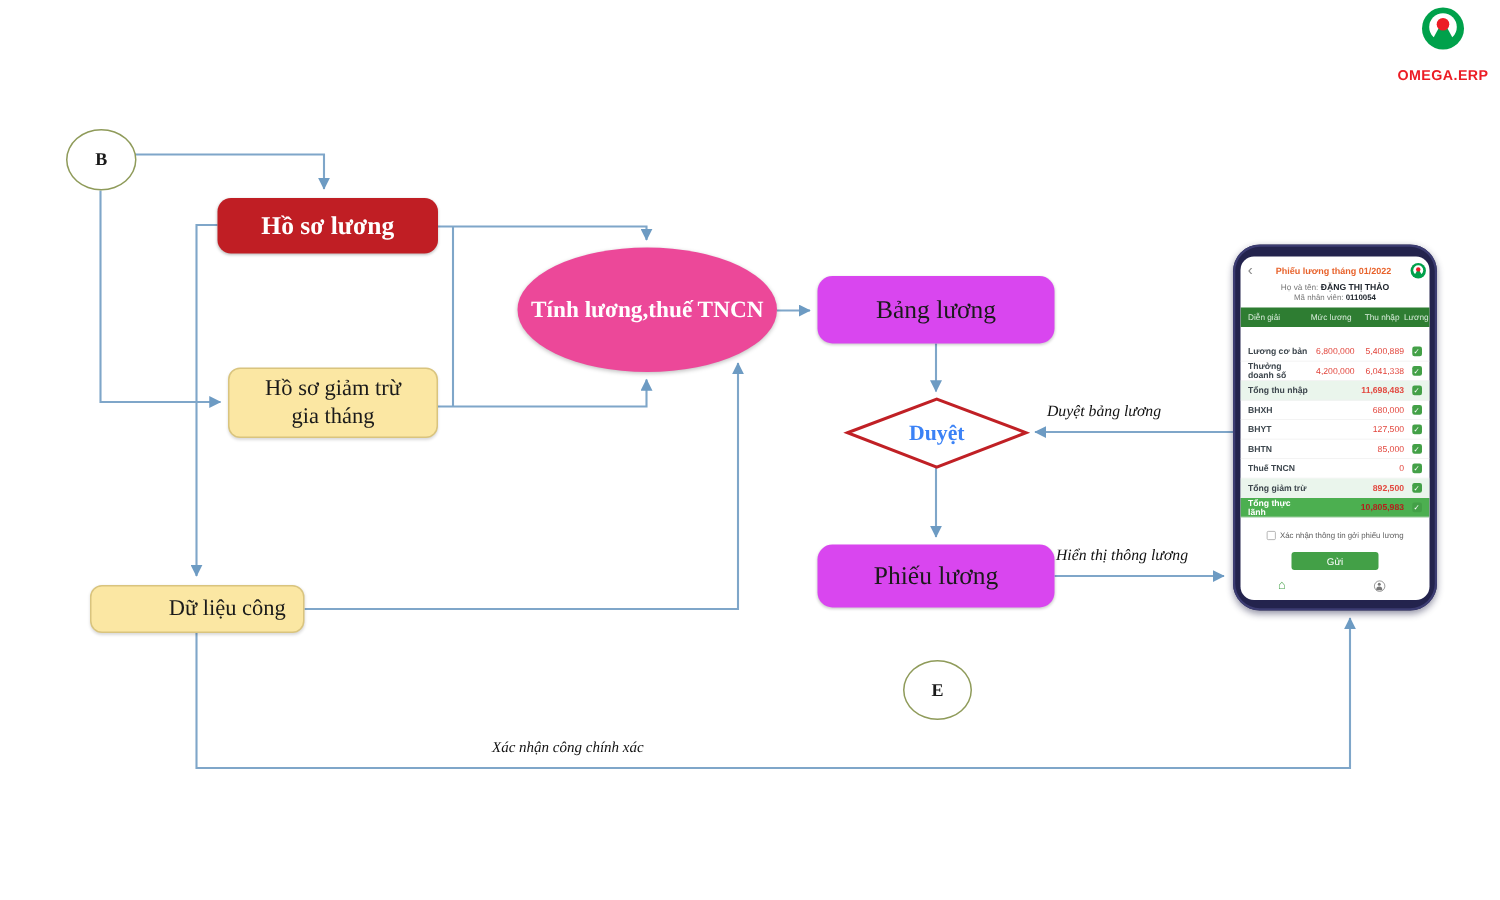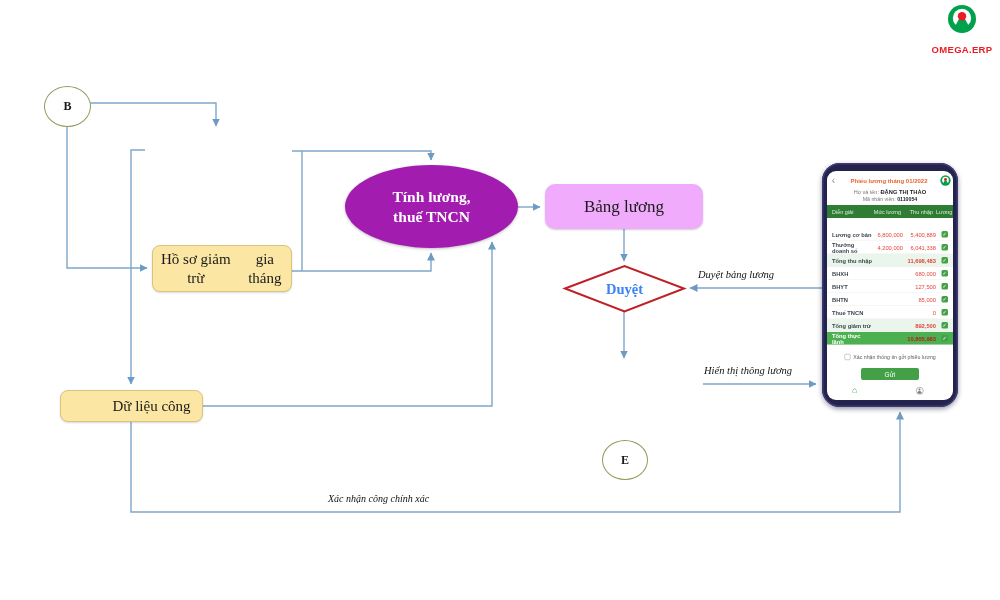--- a/index.html
+++ b/index.html
@@ -11,28 +11,28 @@
   .node { position:absolute; display:flex; align-items:center; justify-content:center; text-align:center; }
 
   .terminal { border:1.3px solid #8F9B5A; border-radius:50%; background:#fff; font-weight:bold; font-size:12px; color:#1a1a1a; }
   .circle-b { left:44px; top:86px; width:47px; height:41px; }
   .circle-e { left:602px; top:440px; width:46px; height:40px; }
 
   .redbox { left:145px; top:132px; width:147px; height:37px; background:#C01E24; border-radius:9px;
             color:#fff; font-weight:bold; font-size:17px; box-shadow:0 1px 2px rgba(0,0,0,.25); }
   .cream { background:#FBE7A3; border:1px solid #D9C47E; border-radius:8px; color:#1a1a1a;
            font-size:15px; line-height:1.25; box-shadow:0 1px 2px rgba(0,0,0,.15); }
-  .giamtru { left:152px; top:245px; width:140px; height:47px; flex-direction:row; }
+  .giamtru { left:152px; top:245px; width:140px; height:47px; flex-direction:column; }
   .dulieucong { left:60px; top:390px; width:143px; height:32px;padding-left:40px; }
 
-  .ellipse { left:345px; top:165px; width:173px; height:83px; border-radius:50%; background:#a21caf;
-             color:#fff; font-weight:bold; font-size:15.5px; line-height:1.25; flex-direction:column;
+  .ellipse { left:345px; top:165px; width:173px; height:83px; border-radius:50%; background:#ec4899;
+             color:#fff; font-weight:bold; font-size:15.5px; line-height:1.25; 
              box-shadow:0 1px 3px rgba(0,0,0,.25); }
 
-  .amber { background:#f0abfc; border-radius:10px; color:#1a1a1a; font-size:17px; box-shadow:0 1px 2px rgba(0,0,0,.2); }
+  .amber { background:#d946ef; border-radius:10px; color:#1a1a1a; font-size:17px; box-shadow:0 1px 2px rgba(0,0,0,.2); }
   .bangluong { left:545px; top:184px; width:158px; height:45px; }
   .phieuluong { left:545px; top:363px; width:158px; height:42px; }
 
   .diamond-label { left:565px; top:266px; width:119px; height:46px; font-weight:bold; font-size:14.5px; color:#3b82f6; }
 
   .edge-label { position:absolute; font-style:italic; font-size:10.5px; color:#111; text-align:left; }
   .lbl-duyet { left:698px; top:269px; width:106px; }
   .lbl-hienthi { left:704px; top:365px; width:118px; }
   .lbl-xacnhan { left:328px; top:493px; width:136px; font-size:10px;font-style:italic; }
 
@@ -125,39 +125,45 @@
       <path d="M822,288 L690,288" marker-end="url(#arr)"></path>
       <path d="M131,422 L131,512 L900,512 L900,412" marker-end="url(#arr)"></path>
     </g>
     <polygon points="565,288.5 624.5,266 684,288.5 624.5,311.5" fill="#ffffff" stroke="#C02025" stroke-width="2"></polygon>
   </svg>
 
   <div class="node terminal circle-b">
     <span>B</span>
   </div>
 
+  <div class="node redbox">
+    <span>Hồ sơ lương</span>
+  </div>
 
   <div class="node cream giamtru">
     <span>Hồ sơ giảm trừ</span>
     <span>gia tháng</span>
   </div>
 
   <div class="node ellipse">
     <span>Tính lương,</span>
     <span>thuế TNCN</span>
   </div>
 
   <div class="node amber bangluong">
     <span>Bảng lương</span>
   </div>
 
   <div class="node diamond-label">
     <span>Duyệt</span>
   </div>
 
+  <div class="node amber phieuluong">
+    <span>Phiếu lương</span>
+  </div>
 
   <div class="node cream dulieucong">
     <span>Dữ liệu công</span>
   </div>
 
   <div class="node terminal circle-e">
     <span>E</span>
   </div>
 
   <div class="edge-label lbl-duyet">Duyệt bảng lương</div>

